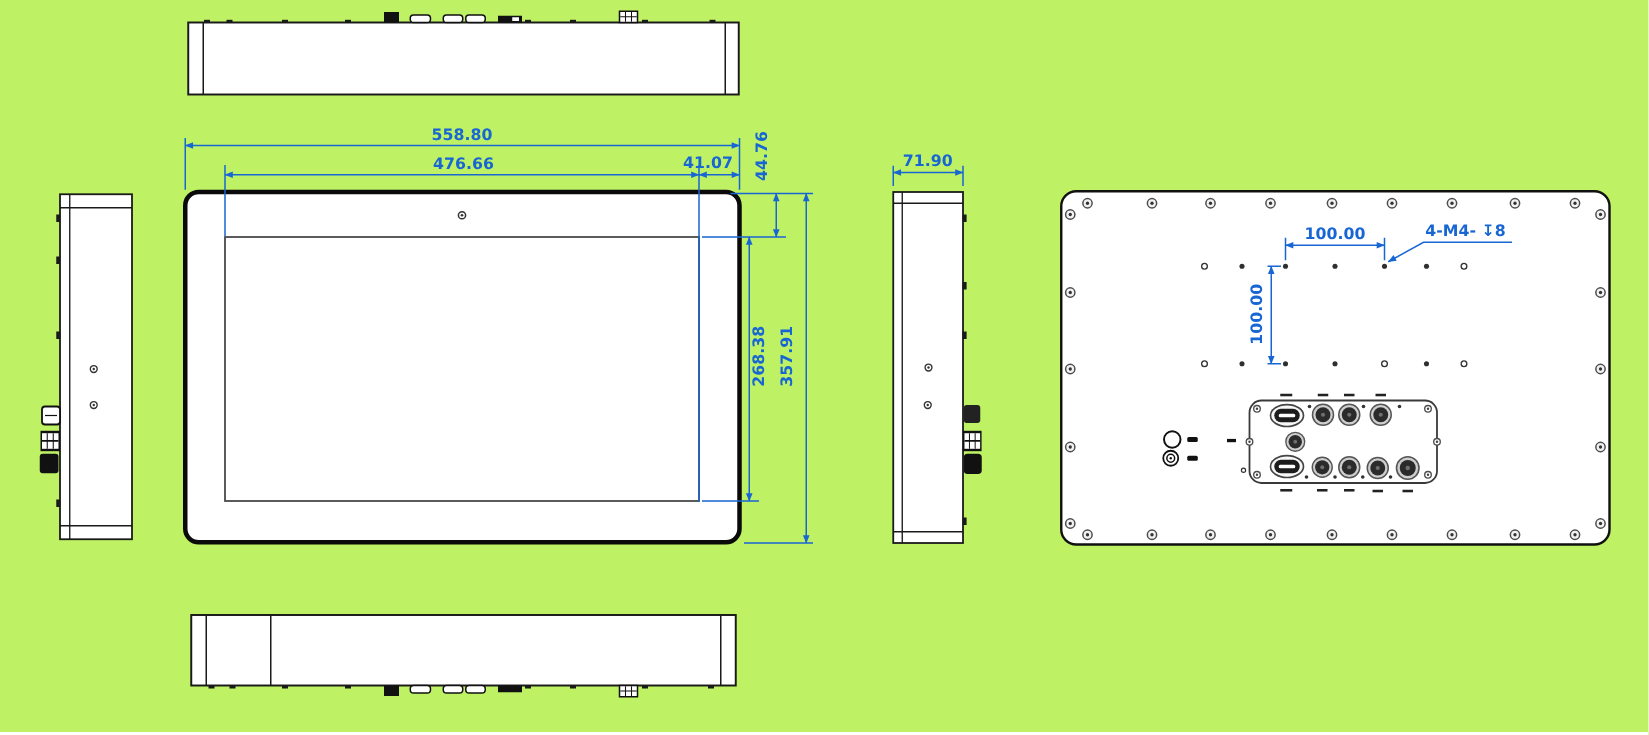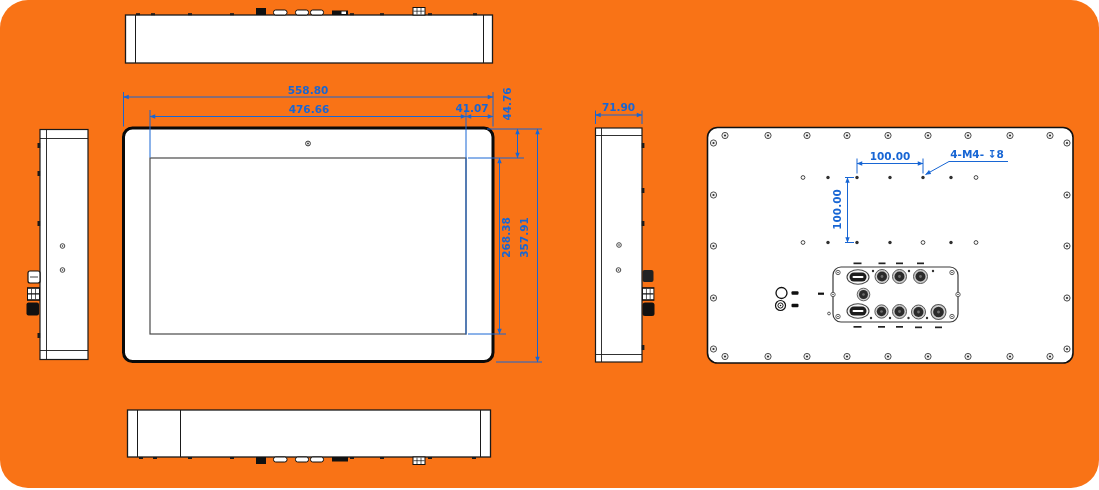--- a/index.html
+++ b/index.html
@@ -1,16 +1,16 @@
 <!DOCTYPE html>
 <html><head>
 <meta charset="utf-8">
 <style>
   html,body{margin:0;padding:0;background:#fff;}
-  .stage{position:relative;width:1099px;height:488px;background:#f97316;overflow:hidden;border-radius:28px;}
+  .stage{position:relative;width:1099px;height:488px;background:#bef264;overflow:hidden;}
   .dim{font-family:"DejaVu Sans","Liberation Sans",sans-serif;font-size:10.5px;font-weight:bold;fill:#1866d4;}
   .dln{stroke:#1866d4;stroke-width:1;fill:none;}
   .oln{stroke:#1a1a1a;fill:none;}
 </style>
 </head>
 <body>
 
 <div class="stage">
 <svg width="1099" height="490" viewBox="0 0 1099 490" xmlns="http://www.w3.org/2000/svg">
   <defs>

